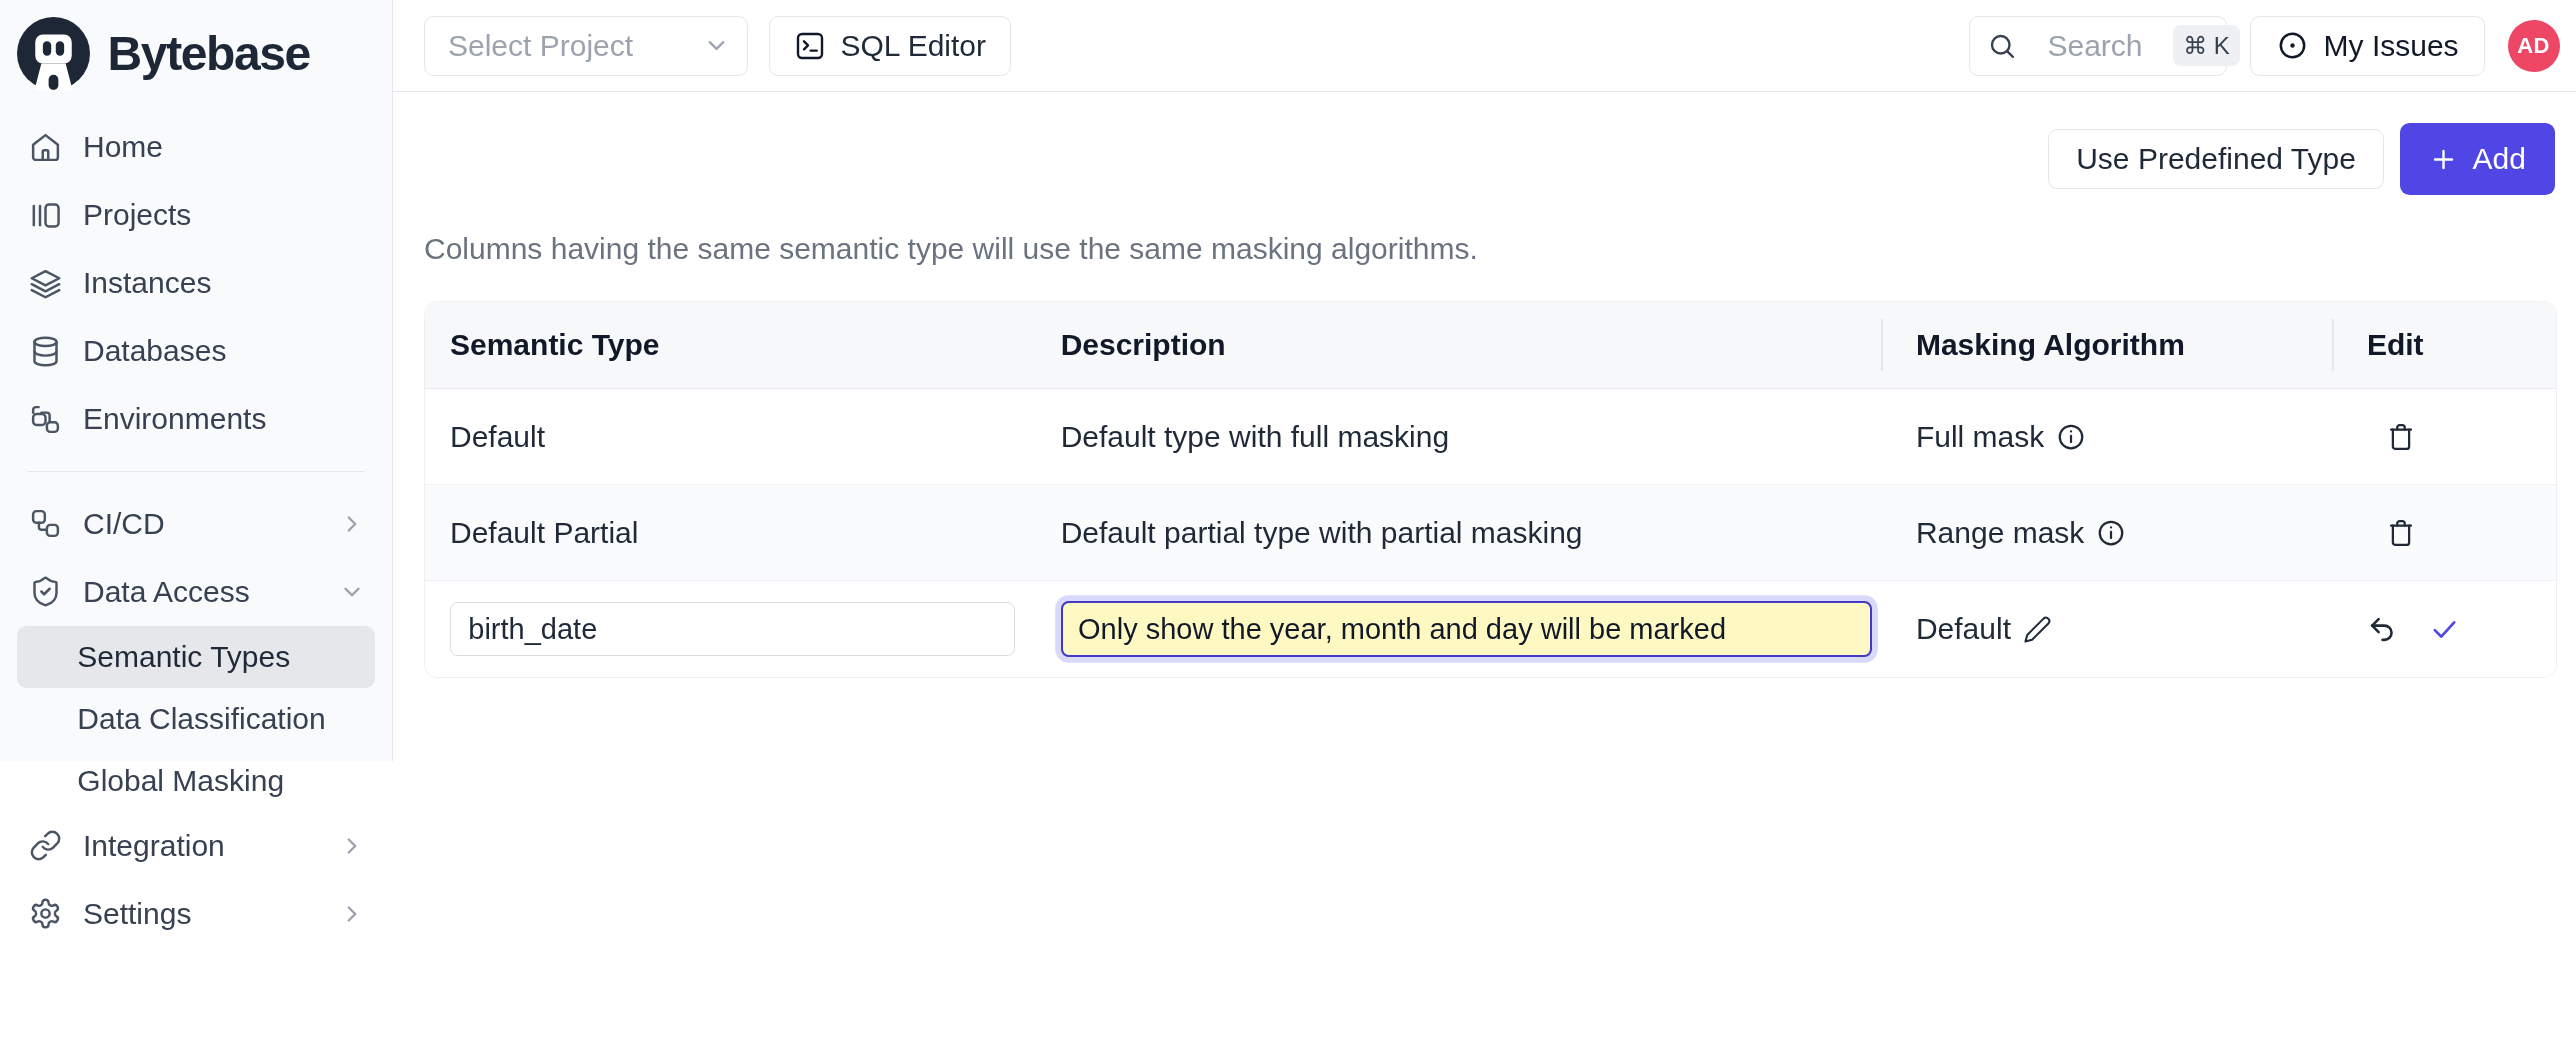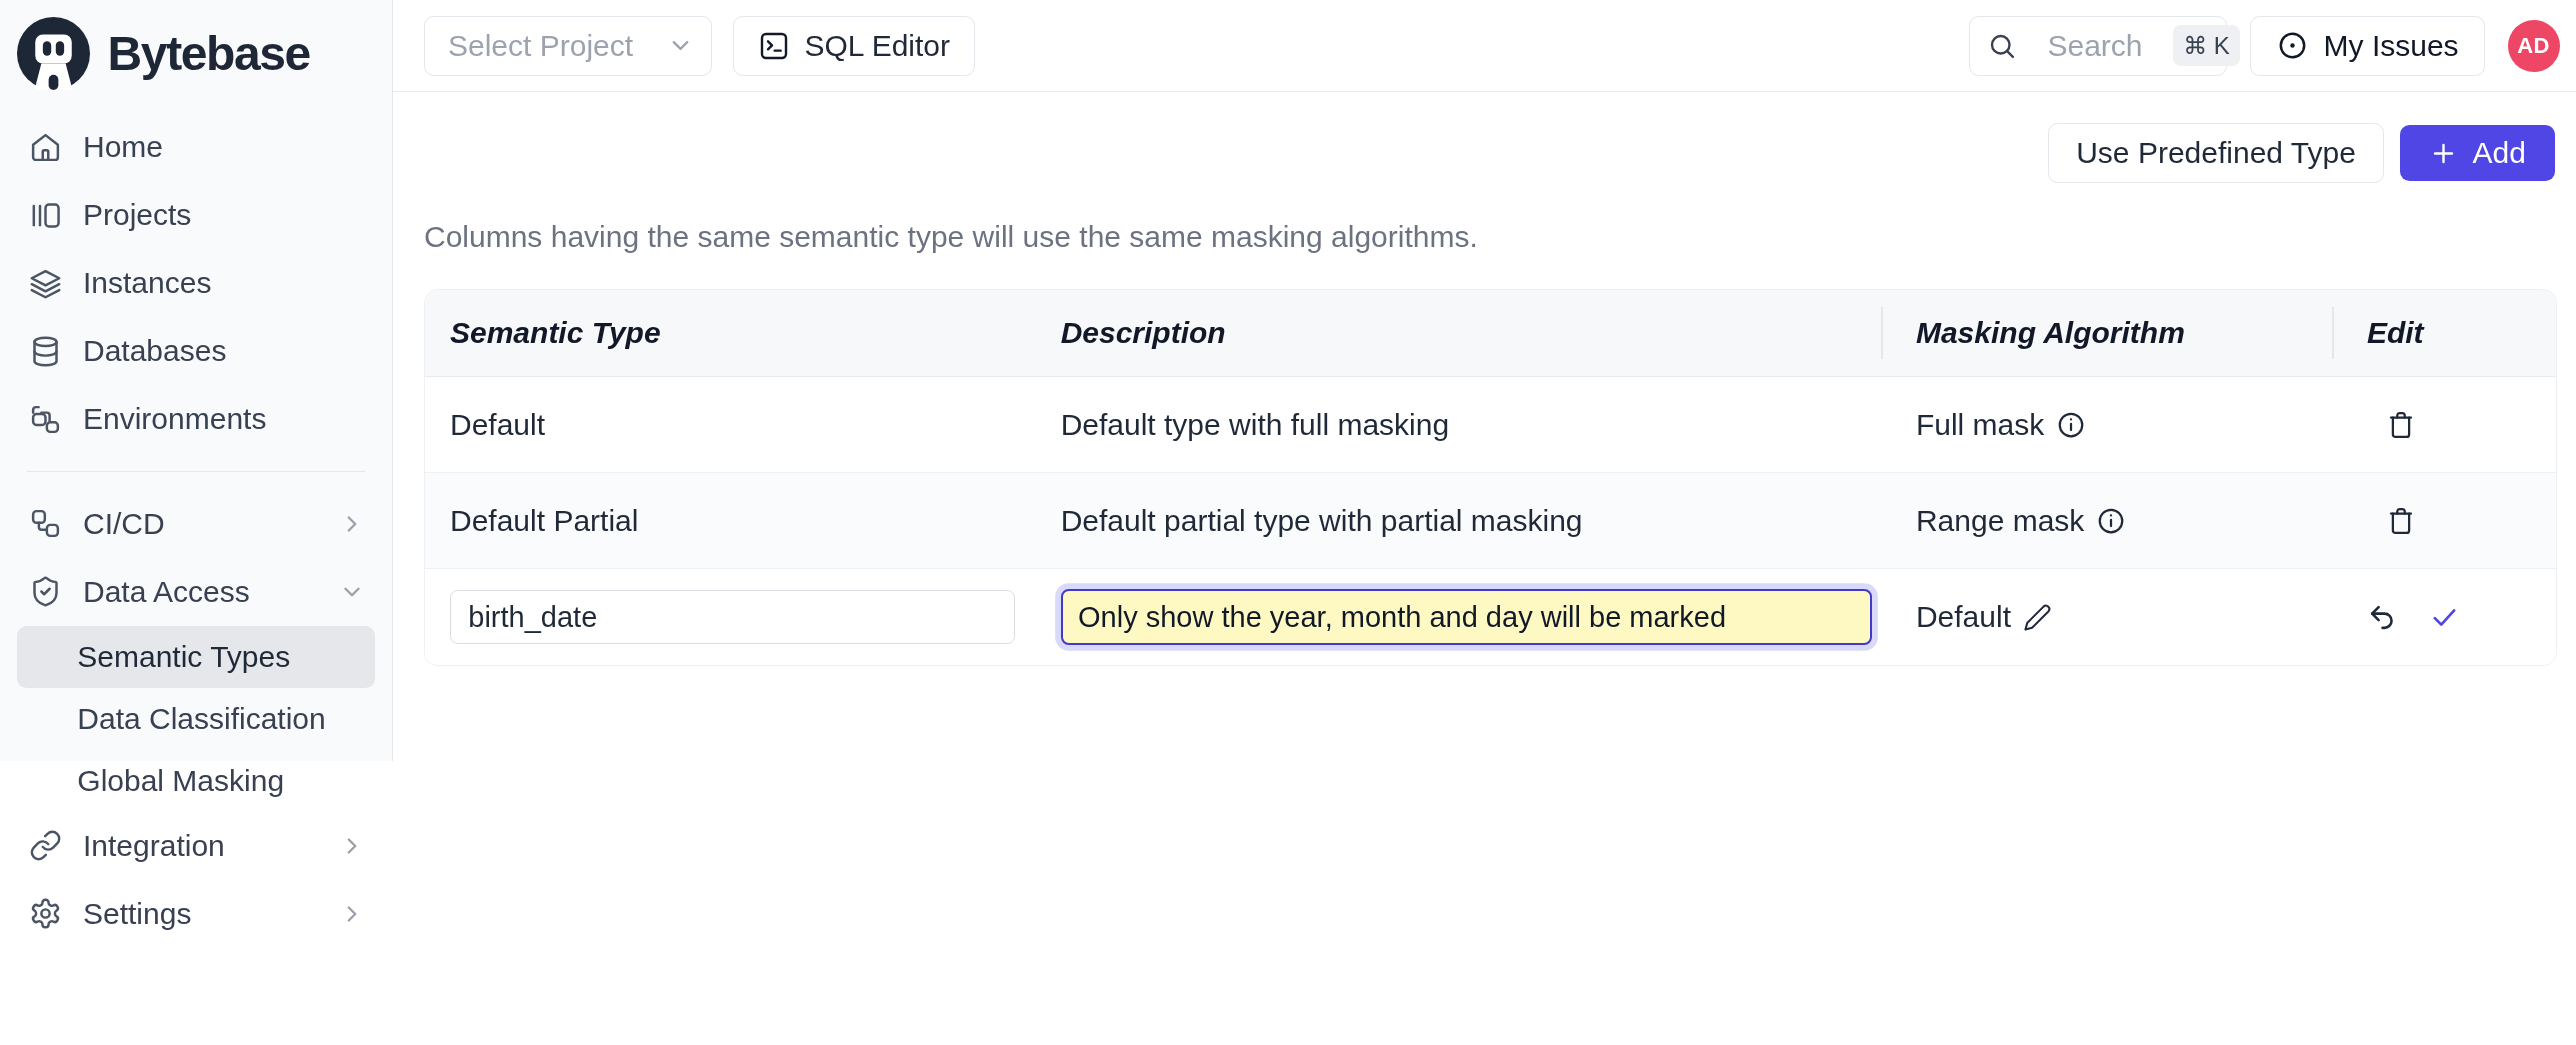--- a/index.html
+++ b/index.html
@@ -35,21 +35,21 @@
   }
   .nav-sub.selected { background:#e5e7eb; color:#1f2937; }
 
   
   .topbar {
     position:absolute; left:393px; right:0; top:0; height:92px; background:#fff;
     border-bottom:1.9px solid #e7e9ec; display:flex; align-items:center;
     padding:0 16.4px 0 31px;
   }
   .select {
-    width:288px; height:60px; background:#fff; border:1.9px solid #e3e6ea; border-radius:9.6px;
+    width:324px; height:60px; background:#fff; border:1.9px solid #e3e6ea; border-radius:9.6px;
     display:flex; align-items:center; justify-content:space-between;
     padding:0 17.3px 0 23px; font-size:30px; color:#9ca3af; cursor:pointer;
   }
   .select svg { width:27px; height:27px; color:#9ca3af; }
   .btn { background:#fff; border:1.9px solid #e3e6ea; border-radius:9.6px; height:60px;
     display:flex; align-items:center; font-size:30px; color:#1f2937; cursor:pointer; }
   .btn-sqleditor { margin-left:21px; gap:14.4px; padding:0 24px; }
   .btn-sqleditor svg { width:32px; height:32px; color:#111827; }
   .topbar-right { margin-left:auto; display:flex; align-items:center; gap:23px; }
   .searchbox {
@@ -65,36 +65,36 @@
     width:52px; height:52px; border-radius:50%; background:#ee4765; color:#fff;
     font-size:22px; font-weight:700; display:flex; align-items:center; justify-content:center;
     cursor:pointer; letter-spacing:0.5px;
   }
 
   
   .content { position:absolute; left:393px; top:92px; right:0; bottom:0; background:#fff; }
   .actions-row { display:flex; justify-content:flex-end; align-items:center; gap:16.4px; padding:31px 21px 0 0; }
   .btn-predefined { padding:12px 27px; }
   .btn-add {
-    height:56px; background:#4f46e5; border:none; border-radius:9.6px; color:#fff;
+    height:72px; background:#4f46e5; border:none; border-radius:9.6px; color:#fff;
     display:flex; align-items:center; gap:14.4px; padding:0 29px; font-size:30px; cursor:pointer;
   }
   .btn-add svg { width:29px; height:29px; }
   .page-desc { margin:37px 0 0 31px; font-size:30px; color:#6b7280; }
 
   .types-table {
     margin:35px 0 0 31px; width:2133px; border:1.9px solid #eef0f3; border-radius:13.5px;
     overflow:hidden; background:#fff;
   }
   .t-head {
     display:grid; grid-template-columns:635fr 879fr 469fr 233fr; height:87px;
     background:#f7f8fa; border-bottom:1.9px solid #e8eaee; align-items:center;
     font-size:30px; font-weight:700; color:#111827;
   }
-  .th { padding-left:25px; position:relative; height:100%; display:flex; align-items:center;font-style:italic; }
+  .th { padding-left:25px; position:relative; height:100%; display:flex; align-items:center; }
   .th.pad36 { padding-left:35px; }
   .th.sep::before { content:""; position:absolute; left:0; top:17.3px; bottom:17.3px; width:1.9px; background:#e5e7eb; }
   .t-row {
     display:grid; grid-template-columns:635fr 879fr 469fr 233fr; height:96px;
     align-items:center; font-size:30px; color:#1f2937; background:#fff;
     border-bottom:1.9px solid #eef0f3;
   }
   .t-row:last-child { border-bottom:none; }
   .t-row.striped { background:#fafbfc; }
   .cell { padding-left:25px; display:flex; align-items:center; gap:11.6px; min-width:0; }

